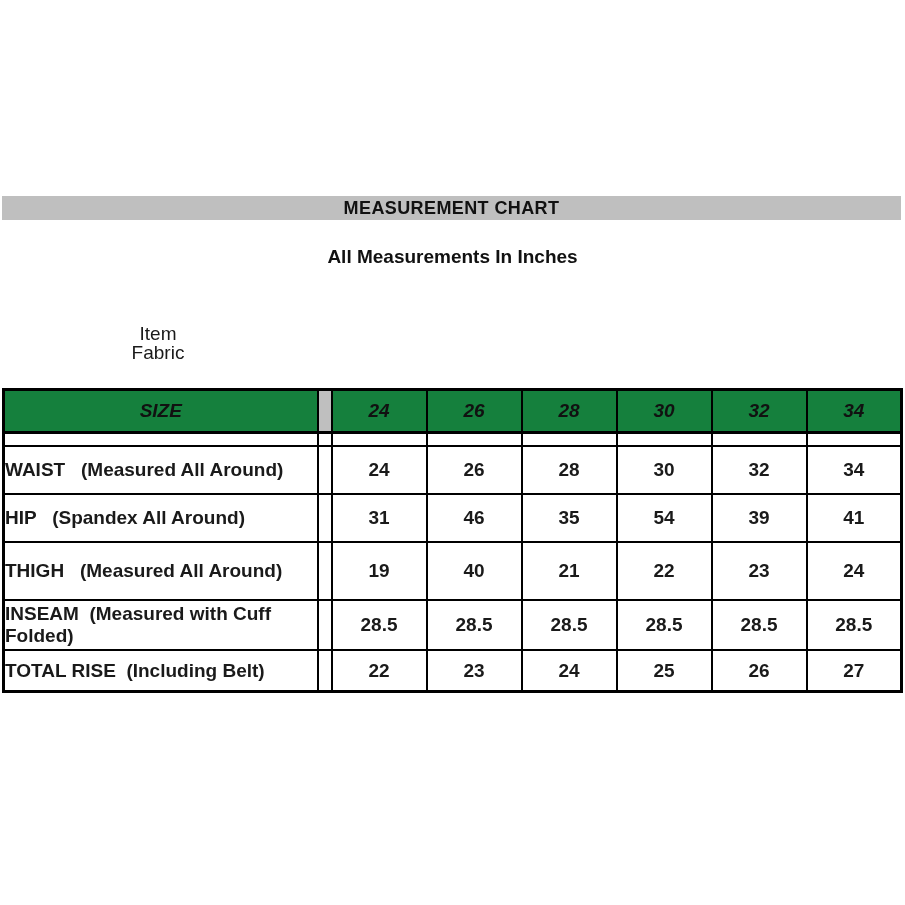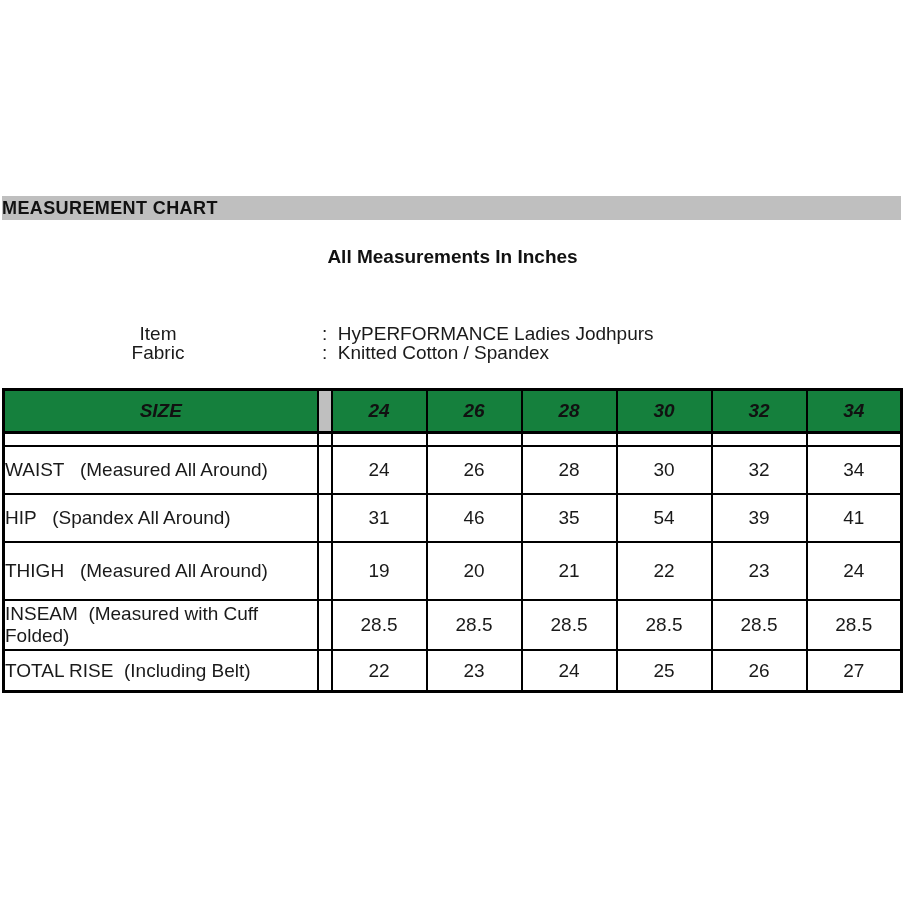--- a/index.html
+++ b/index.html
@@ -16,21 +16,21 @@
     color: #1a1a1a;
     overflow: hidden;
   }
   .title-bar {
     position: absolute;
     left: 2px;
     top: 196px;
     width: 899px;
     height: 24px;
     background: #bfbfbf;
-    text-align: left;
+    text-align: center;
     line-height: 24px;
     font-size: 18px;
     font-weight: bold;
     letter-spacing: 0.4px;
     color: #111111;
   }
   .subtitle {
     position: absolute;
     left: 0;
     top: 246px;
@@ -71,20 +71,21 @@
     table-layout: fixed;
     border: 3px solid #000000;
   }
   table.size-table td {
     border: 2px solid #000000;
     padding: 0;
     font-size: 19px;
     line-height: 1.12;
     vertical-align: middle;
     overflow: hidden;
+    font-weight: bold;
   }
   tr.head-row { height: 43px; }
   tr.head-row td {
     background: #15803d;
     font-weight: bold;
     font-style: italic;
     text-align: center;
     border-bottom: 3px solid #000000;
     color: #111111;
   }
@@ -114,26 +115,24 @@
 <div class="canvas">
 
   <div class="title-bar">
     <span>MEASUREMENT CHART</span>
   </div>
 
   <div class="subtitle">All Measurements In Inches</div>
 
   <div class="info-row item-row">
     <span class="info-label">Item</span>
-    <span class="info-value">:  HyPERFORMANCE Ladies Jodhpurs</span>
   </div>
 
   <div class="info-row fabric-row">
     <span class="info-label">Fabric</span>
-    <span class="info-value">:  Knitted Cotton / Spandex</span>
   </div>
 
   <table class="size-table">
     <colgroup>
       <col style="width:314px">
       <col style="width:14px">
       <col style="width:95px">
       <col style="width:95px">
       <col style="width:95px">
       <col style="width:95px">
@@ -182,21 +181,21 @@
         <td class="value-cell">35</td>
         <td class="value-cell">54</td>
         <td class="value-cell">39</td>
         <td class="value-cell">41</td>
       </tr>
 
       <tr class="row-thigh">
         <td class="label-cell">THIGH   (Measured All Around)</td>
         <td class="gap-cell"></td>
         <td class="value-cell">19</td>
-        <td class="value-cell">20</td>
+        <td class="value-cell">40</td>
         <td class="value-cell">21</td>
         <td class="value-cell">22</td>
         <td class="value-cell">23</td>
         <td class="value-cell">24</td>
       </tr>
 
       <tr class="row-inseam">
         <td class="label-cell">INSEAM  (Measured with Cuff Folded)</td>
         <td class="gap-cell"></td>
         <td class="value-cell">28.5</td>

